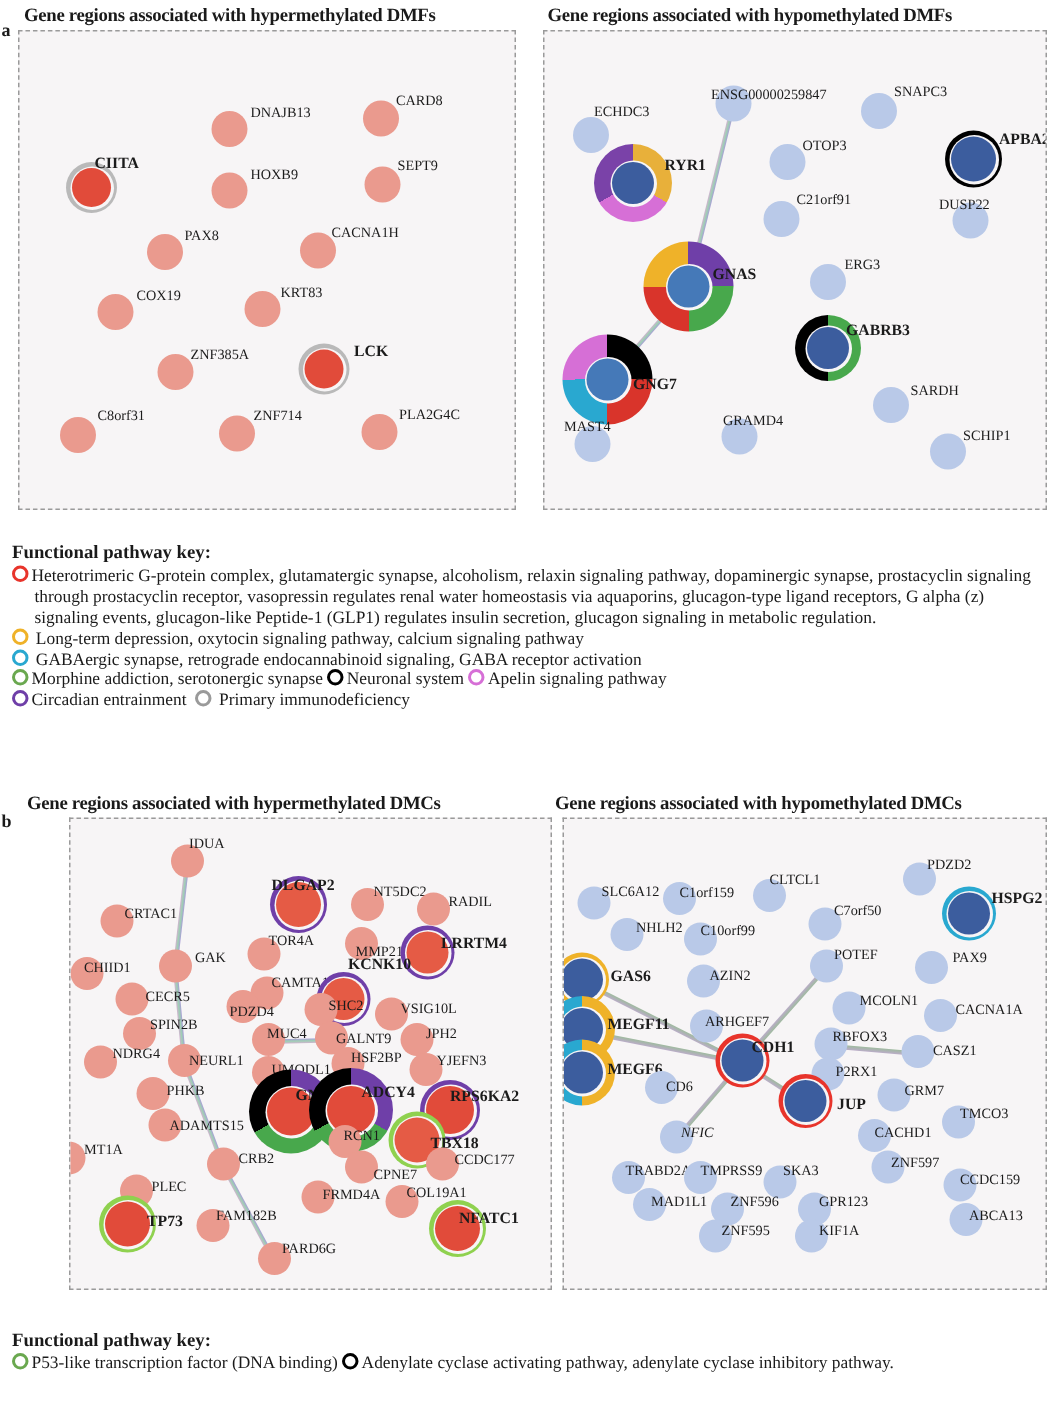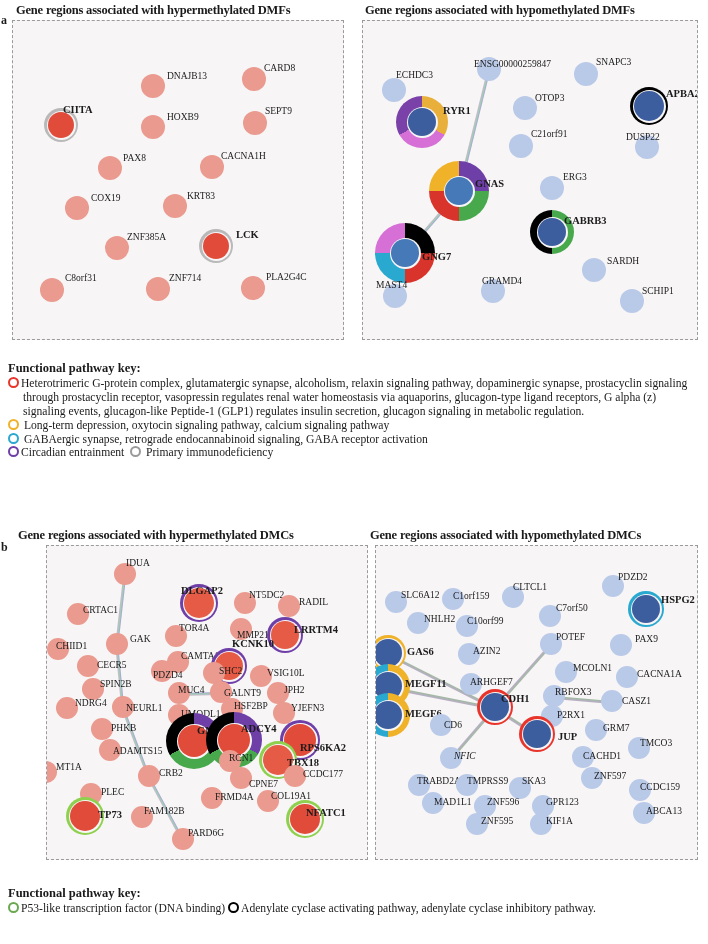--- a/index.html
+++ b/index.html
@@ -117,20 +117,21 @@
     <div class="nlabel" style="left: 13px; top: 259px;">MAST4</div>
     <div class="core " style="left: 257px; top: 268px; width: 24px; height: 24px; background: rgb(185, 201, 232);"></div>
     <div class="nlabel" style="left: 279px; top: 265px;">SCHIP1</div>
   </div>
 
 <div class="key-block" style="top:348px;width:692px;">
   <div class="key-title">Functional pathway key:</div>
   <div class="keypara hang"><span class="ring" style="border-color:#e8342b"></span><span>Heterotrimeric G-protein complex, glutamatergic synapse, alcoholism, relaxin signaling pathway, dopaminergic synapse, prostacyclin signaling through prostacyclin receptor, vasopressin regulates renal water homeostasis via aquaporins, glucagon-type ligand receptors, G alpha (z) signaling events, glucagon-like Peptide-1 (GLP1) regulates insulin secretion, glucagon signaling in metabolic regulation.</span></div>
   <div class="key-line"><span class="ring" style="border-color:#efb229"></span> <span>Long-term depression, oxytocin signaling pathway, calcium signaling pathway</span></div>
   <div class="key-line"><span class="ring" style="border-color:#29a8d0"></span> <span>GABAergic synapse, retrograde endocannabinoid signaling, GABA receptor activation</span></div>
+  <div class="key-line"><span class="ring" style="border-color:#6aa84f"></span><span>Morphine addiction, serotonergic synapse</span> <span class="ring" style="border-color:#000000;border-width:2.5px"></span><span>Neuronal system</span> <span class="ring" style="border-color:#d66fd6"></span><span>Apelin signaling pathway</span></div>
   <div class="key-line"><span class="ring" style="border-color:#6f3fa8;border-width:2.5px"></span><span>Circadian entrainment</span> &nbsp;<span class="ring" style="border-color:#9a9a9a"></span> <span>Primary immunodeficiency</span></div>
 </div>
 
 <div class="panel-label" style="left:1px;top:540px;">b</div>
 
 <div class="net-title" style="left:18px;top:528px;">Gene regions associated with hypermethylated DMCs</div>
 <div class="netbox" id="box-b-left" style="left:46px;top:545px;width:322px;height:315px;">
     <div class="edge" style="left: 78px; top: 28px; width: 70.4557px; transform: rotate(96.5198deg); background: linear-gradient(rgb(154, 143, 208), rgb(143, 201, 168), rgb(201, 168, 201)); height: 2.5px; opacity: 0.85;"></div>
     <div class="edge" style="left: 70px; top: 98px; width: 63.2851px; transform: rotate(84.5597deg); background: linear-gradient(rgb(154, 143, 208), rgb(143, 201, 168), rgb(201, 168, 201)); height: 2.5px; opacity: 0.85;"></div>
     <div class="edge" style="left: 76px; top: 161px; width: 73.736px; transform: rotate(69.353deg); background: linear-gradient(rgb(154, 143, 208), rgb(143, 201, 168), rgb(201, 168, 201)); height: 2.5px; opacity: 0.85;"></div>
@@ -200,21 +201,21 @@
     <div class="halo" style="left: 129.5px; top: 177.5px; width: 35px; height: 35px; background: rgb(247, 245, 246);"></div>
     <div class="core red" style="left: 131px; top: 179px; width: 32px; height: 32px;"></div>
     <div class="nlabel bold" style="left: 150px; top: 179px;">GNAL</div>
     <div class="halo" style="left: 159px; top: 166px; width: 56px; height: 56px; background: conic-gradient(rgb(111, 63, 168) 0deg, rgb(111, 63, 168) 120deg, rgb(72, 168, 76) 120deg, rgb(72, 168, 76) 240deg, rgb(0, 0, 0) 240deg, rgb(0, 0, 0) 360deg);"></div>
     <div class="halo" style="left: 169.5px; top: 176.5px; width: 35px; height: 35px; background: rgb(247, 245, 246);"></div>
     <div class="core red" style="left: 171px; top: 178px; width: 32px; height: 32px;"></div>
     <div class="nlabel bold" style="left: 194px; top: 177px;">ADCY4</div>
     <div class="halo" style="left: 233px; top: 174px; width: 40px; height: 40px; background: rgb(111, 63, 168);"></div>
     <div class="halo" style="left: 235.5px; top: 176.5px; width: 35px; height: 35px; background: rgb(247, 245, 246);"></div>
     <div class="core red" style="left: 237px; top: 178px; width: 32px; height: 32px;"></div>
-    <div class="nlabel bold" style="left: 253px; top: 180px; margin-top: 16px;">RPS6KA2</div>
+    <div class="nlabel bold" style="left: 253px; top: 180px;">RPS6KA2</div>
     <div class="core " style="left: 52px; top: 193px; width: 22px; height: 22px; background: rgb(234, 154, 142);"></div>
     <div class="nlabel" style="left: 66px; top: 200px;">ADAMTS15</div>
     <div class="core " style="left: 172px; top: 204px; width: 22px; height: 22px; background: rgb(234, 154, 142);"></div>
     <div class="nlabel" style="left: 182px; top: 207px;">RCN1</div>
     <div class="core " style="left: -12px; top: 215px; width: 22px; height: 22px; background: rgb(234, 154, 142);"></div>
     <div class="nlabel" style="left: 9px; top: 216px;">MT1A</div>
     <div class="halo" style="left: 212px; top: 195px; width: 38px; height: 38px; background: rgb(143, 209, 79);"></div>
     <div class="halo" style="left: 214.5px; top: 197.5px; width: 33px; height: 33px; background: rgb(247, 245, 246);"></div>
     <div class="core pinkred" style="left: 216px; top: 199px; width: 30px; height: 30px;"></div>
     <div class="nlabel bold" style="left: 240px; top: 211px;">TBX18</div>

